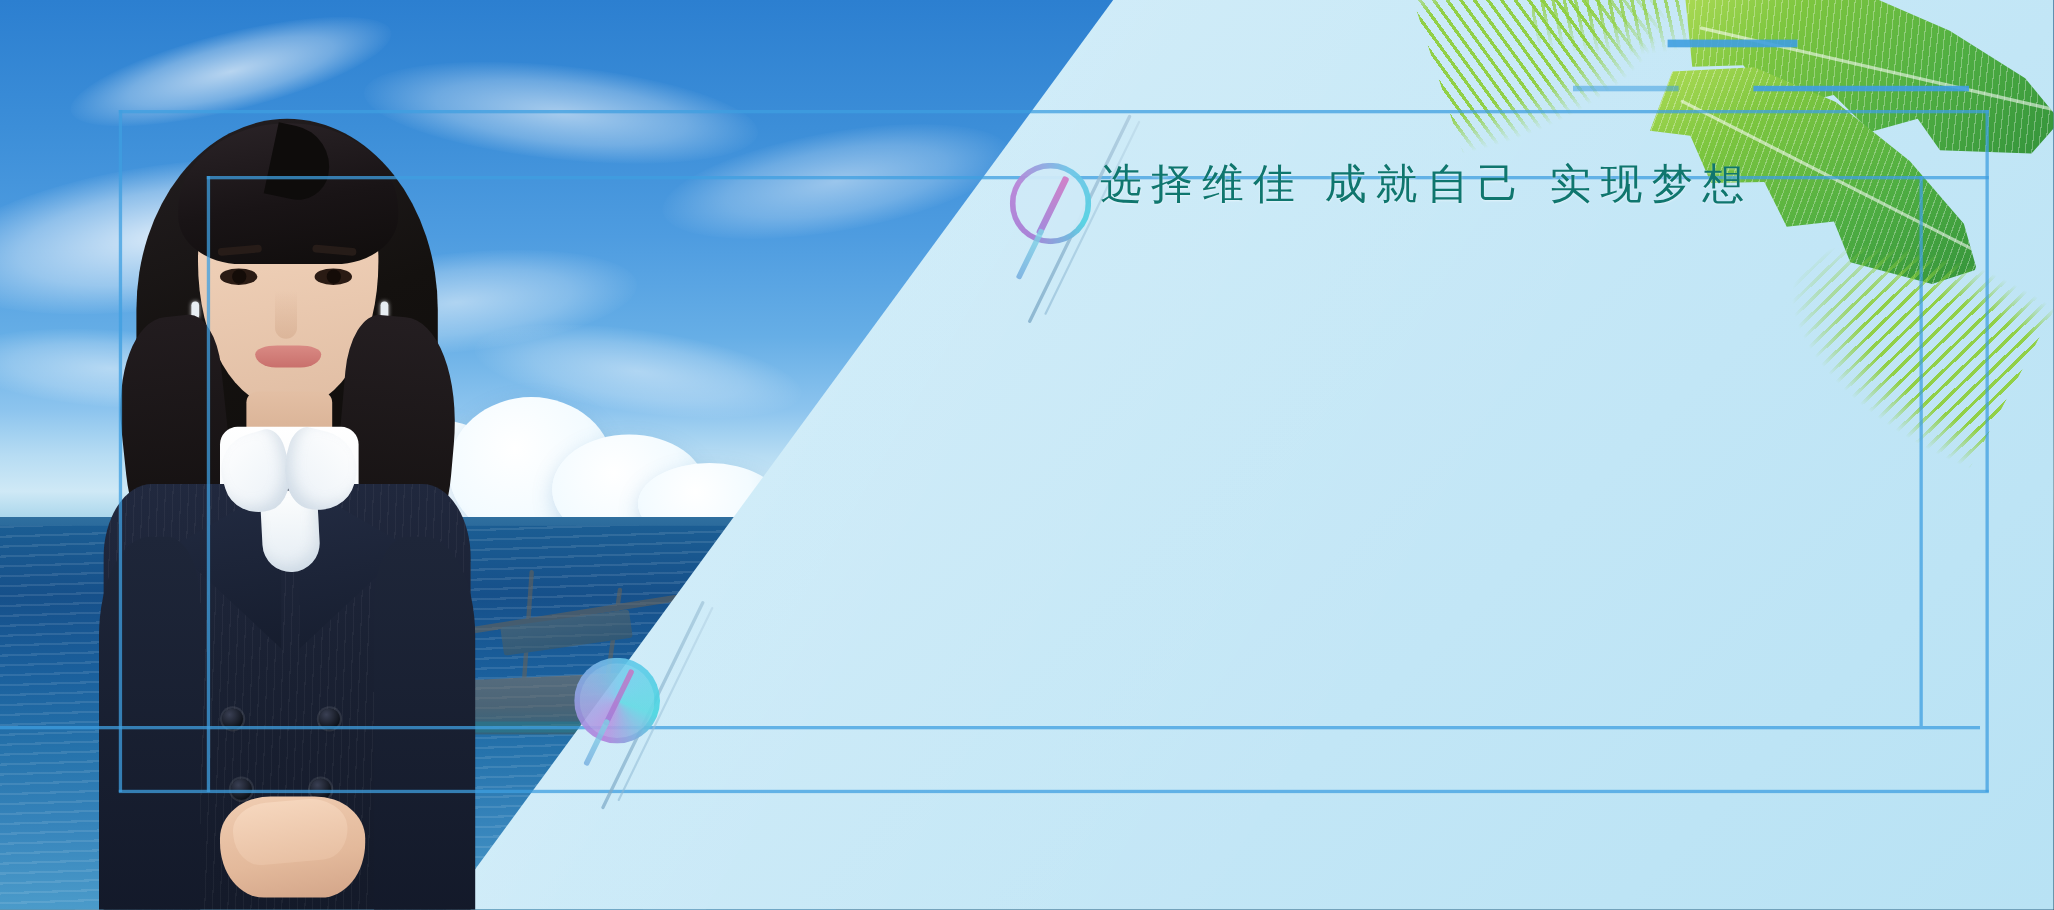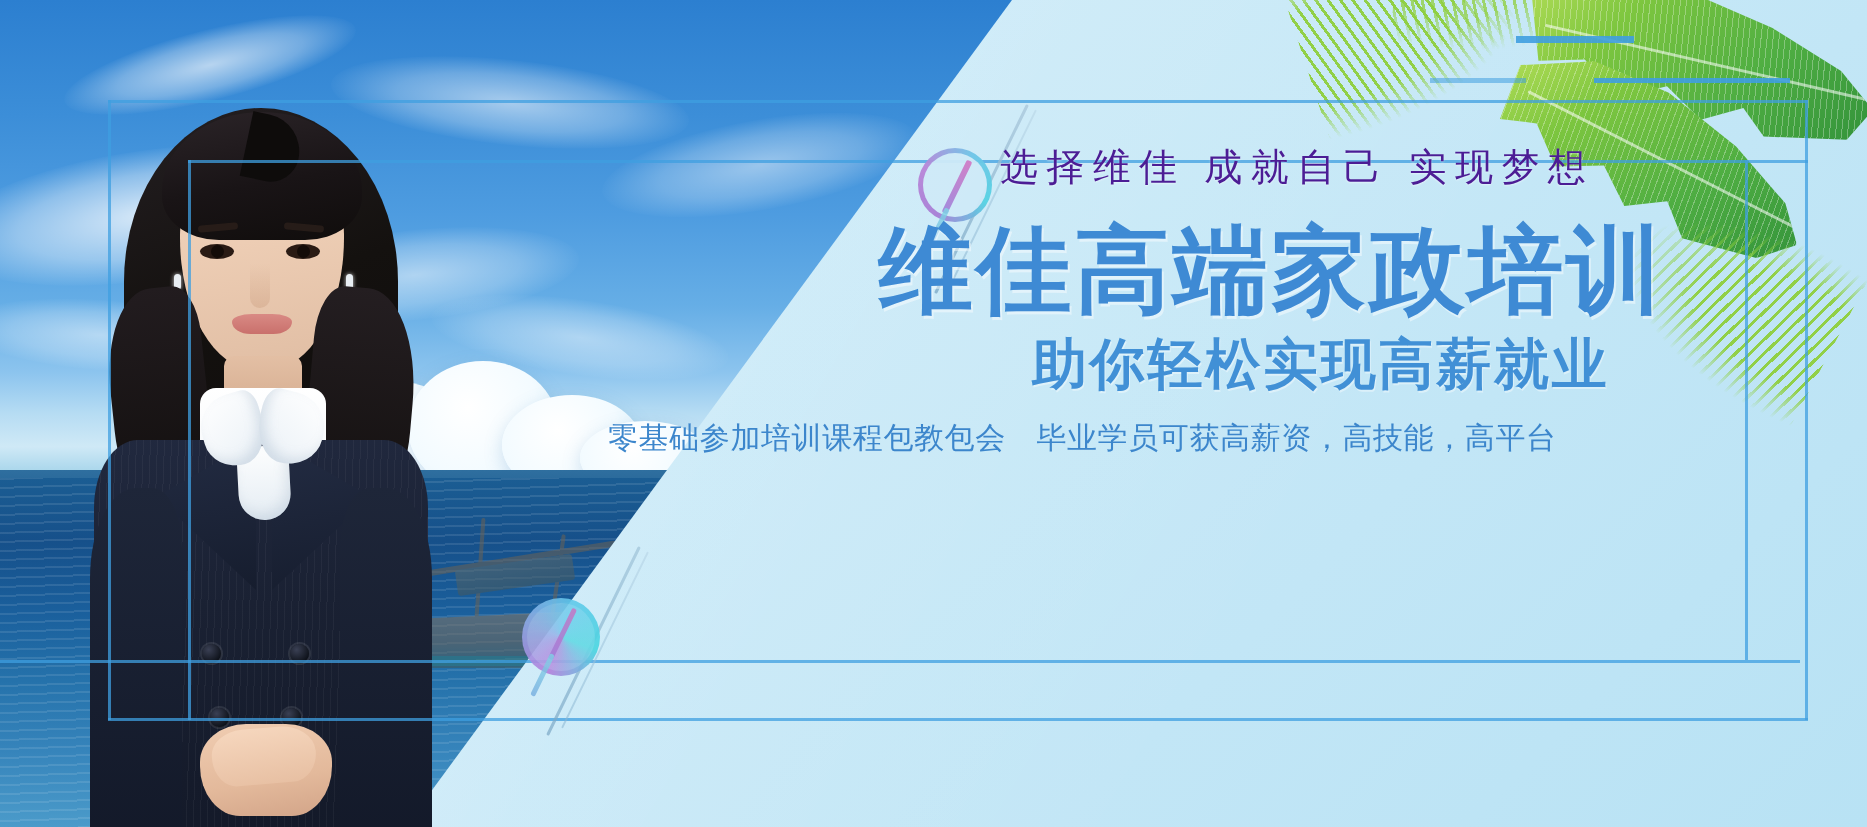--- a/index.html
+++ b/index.html
@@ -353,21 +353,21 @@
   .s7 { left:560px; top:606px; width:5px; height:56px;  background:linear-gradient(180deg,#cc6fc0,#9a7bd8); transform:rotate(26deg); opacity:.8; }
   .s8 { left:540px; top:652px; width:5px; height:46px;  background:linear-gradient(180deg,#7fd8e6,#6fa8dd); transform:rotate(26deg); opacity:.75; }
 
   
   .content {
     position:absolute; left:560px; top:120px; width:1260px; height:600px;
   }
   .tagline {
     position:absolute; left:440px; top:22px;
     font-size:38px; font-weight:500; letter-spacing:.22em;
-    color:#4c1d95; white-space:nowrap;
+    color:#0f766e; white-space:nowrap;
     text-shadow:0 1px 2px rgba(255,255,255,.5);
   }
   .headline {
     position:absolute; left:318px; top:88px;
     font-size:95px; font-weight:bold; letter-spacing:.035em;
     color:#3e8ad4; white-space:nowrap;
     text-shadow:2px 3px 0 rgba(255,255,255,.45);
   }
   .subhead {
     position:absolute; left:472px; top:208px;
@@ -514,19 +514,16 @@
   <div class="streak s4"></div>
 
   <div class="streak s5"></div>
   <div class="streak s6"></div>
   <div class="ring2"></div>
   <div class="streak s7"></div>
   <div class="streak s8"></div>
 
   <div class="content">
     <div class="tagline">选择维佳 成就自己 实现梦想</div>
-    <div class="headline">维佳高端家政培训</div>
-    <div class="subhead">助你轻松实现高薪就业</div>
-    <div class="desc">零基础参加培训课程包教包会　毕业学员可获高薪资，高技能，高平台</div>
 
   </div>
 
 </div>
 
 </body></html>

